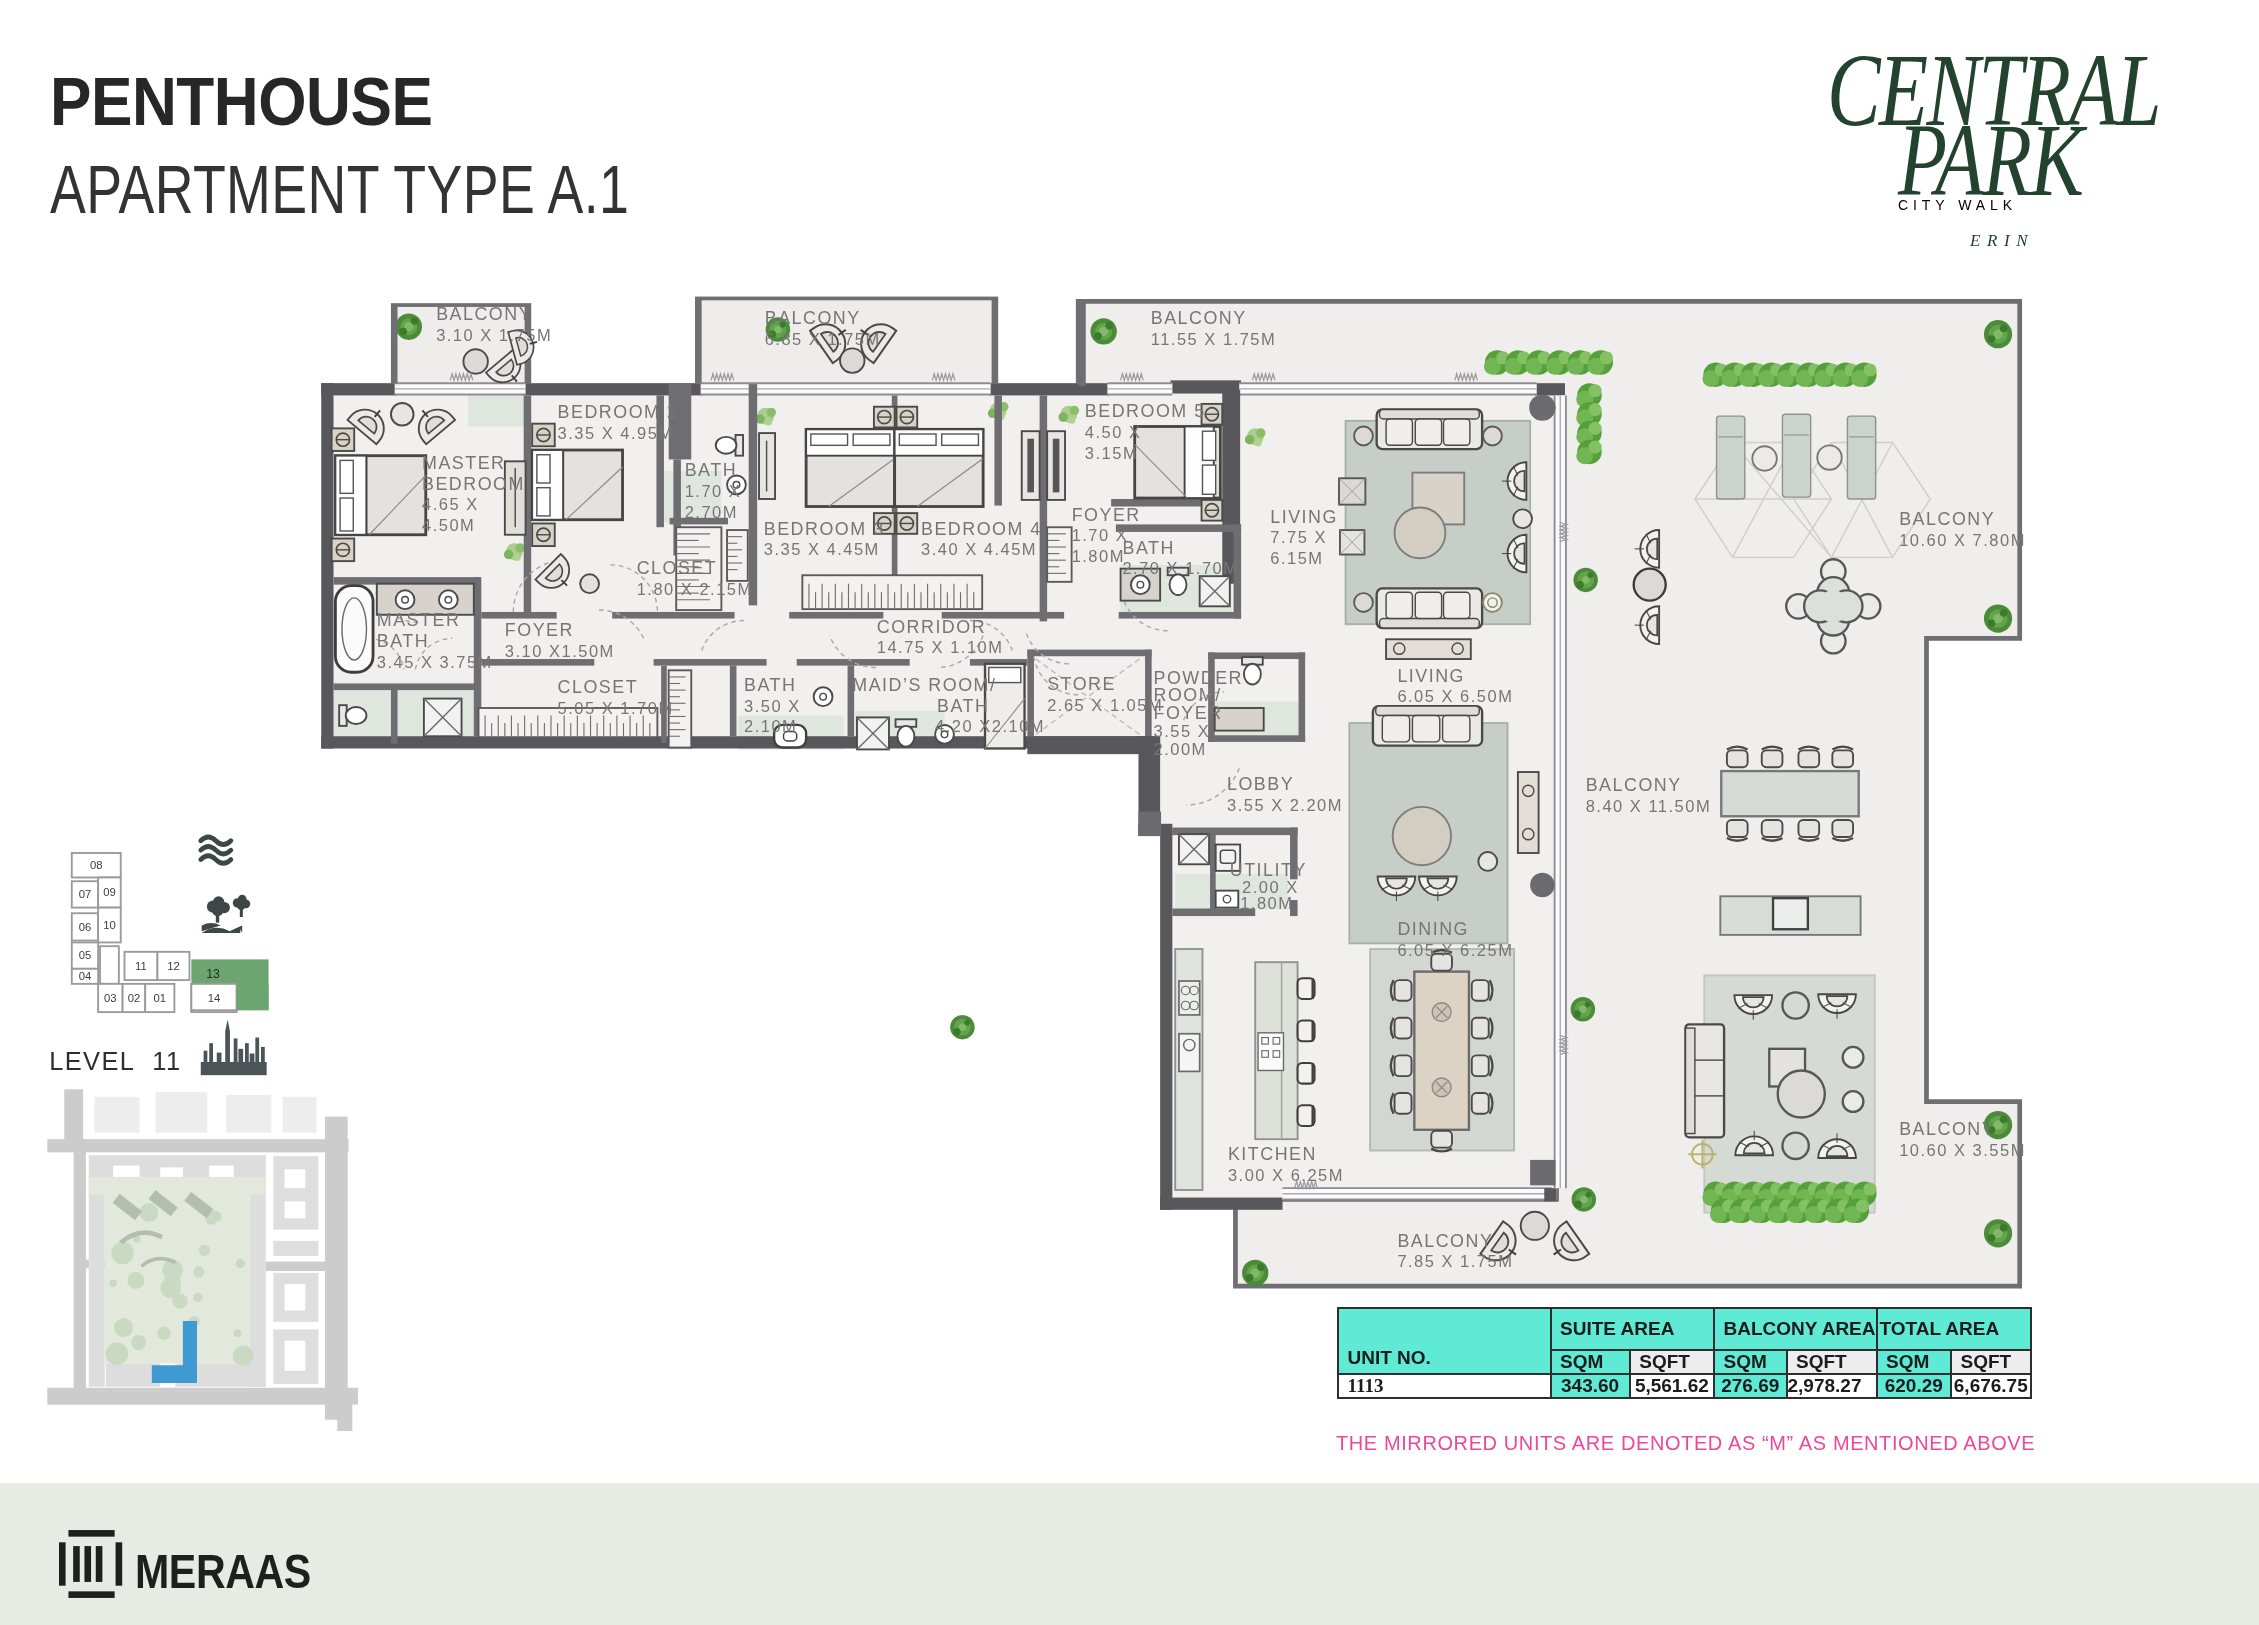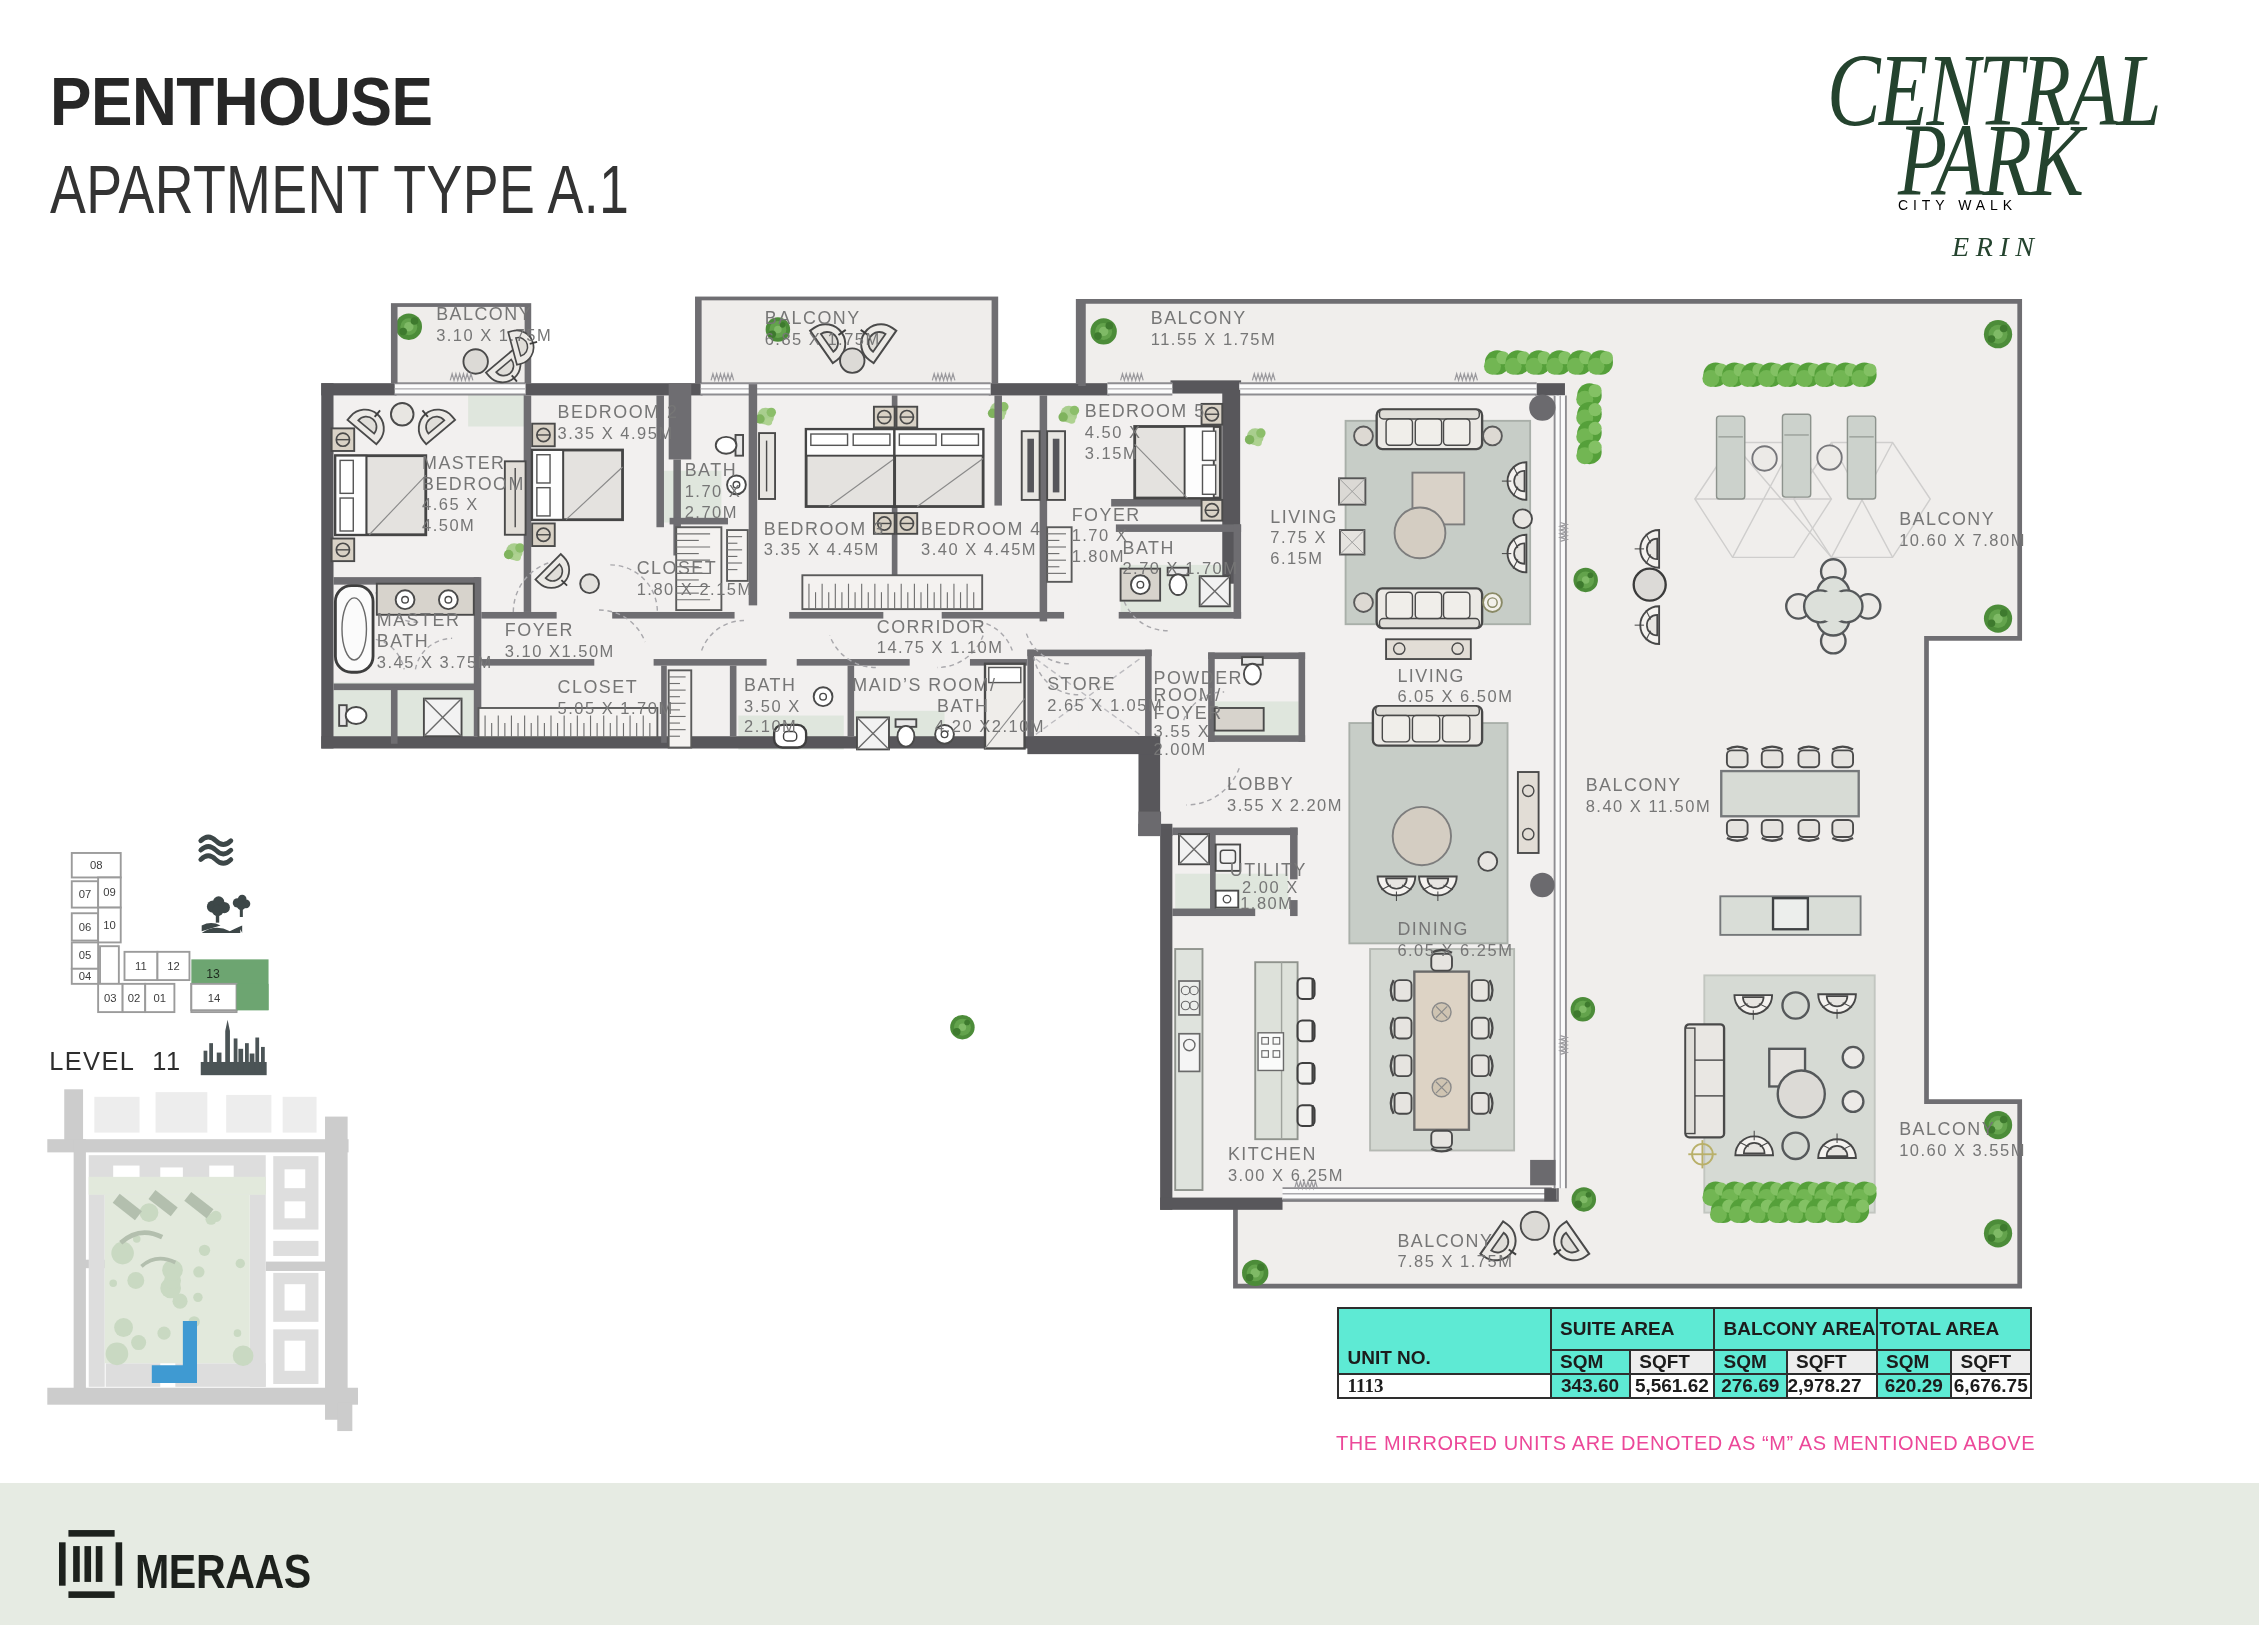--- a/index.html
+++ b/index.html
@@ -16,21 +16,21 @@
 #note{left:1336px;top:1432px;font-size:20px;color:#ec4899;letter-spacing:0.6px;}
 .cp{color:#24432e;font-family:"Liberation Serif",serif;font-style:italic;position:absolute;}
 </style></head><body>
 <div class="abs" id="t1">PENTHOUSE</div>
 <div class="abs" id="t2">APARTMENT TYPE A.1</div>
 
 <div class="abs" style="left:1813px;top:28px;width:377px;height:245px;">
 <div class="cp" style="left:14px;top:2.8px;font-size:98px;transform:scaleX(0.82) scaleY(1.06);transform-origin:left top;letter-spacing:-1.9px;">CENTRAL</div>
 <div class="cp" style="left:85px;top:73px;font-size:98px;transform:scaleX(0.82) scaleY(1.06);transform-origin:left top;letter-spacing:-1.9px;">PARK</div>
 <div class="abs grn" style="left:85px;top:169px;font-size:14px;letter-spacing:4.9px;font-weight:normal;">CITY&nbsp;WALK</div>
-<div class="cp" style="left:139px;top:203px;font-size:28px;letter-spacing:6.6px;font-style:italic;">ERIN</div>
+<div class="cp" style="left:157px;top:203px;font-size:17px;letter-spacing:6.6px;font-style:italic;">ERIN</div>
 </div>
 
 <div class="abs" id="tblwrap">
 <table>
 <tbody>
         <tr style="height:42px;">
 <td class="g" rowspan="2" style="width:202px;vertical-align:bottom;padding-left:8.5px;padding-bottom:3.8px;">UNIT NO.</td>
 <td class="g" colspan="2" style="width:153px;padding-left:8.5px;white-space:nowrap;">SUITE AREA</td>
 <td class="g" colspan="2" style="width:149px;padding-left:8.5px;white-space:nowrap;">BALCONY AREA</td>
 <td class="g" colspan="2" style="width:144px;padding-left:2px;white-space:nowrap;">TOTAL AREA</td>

